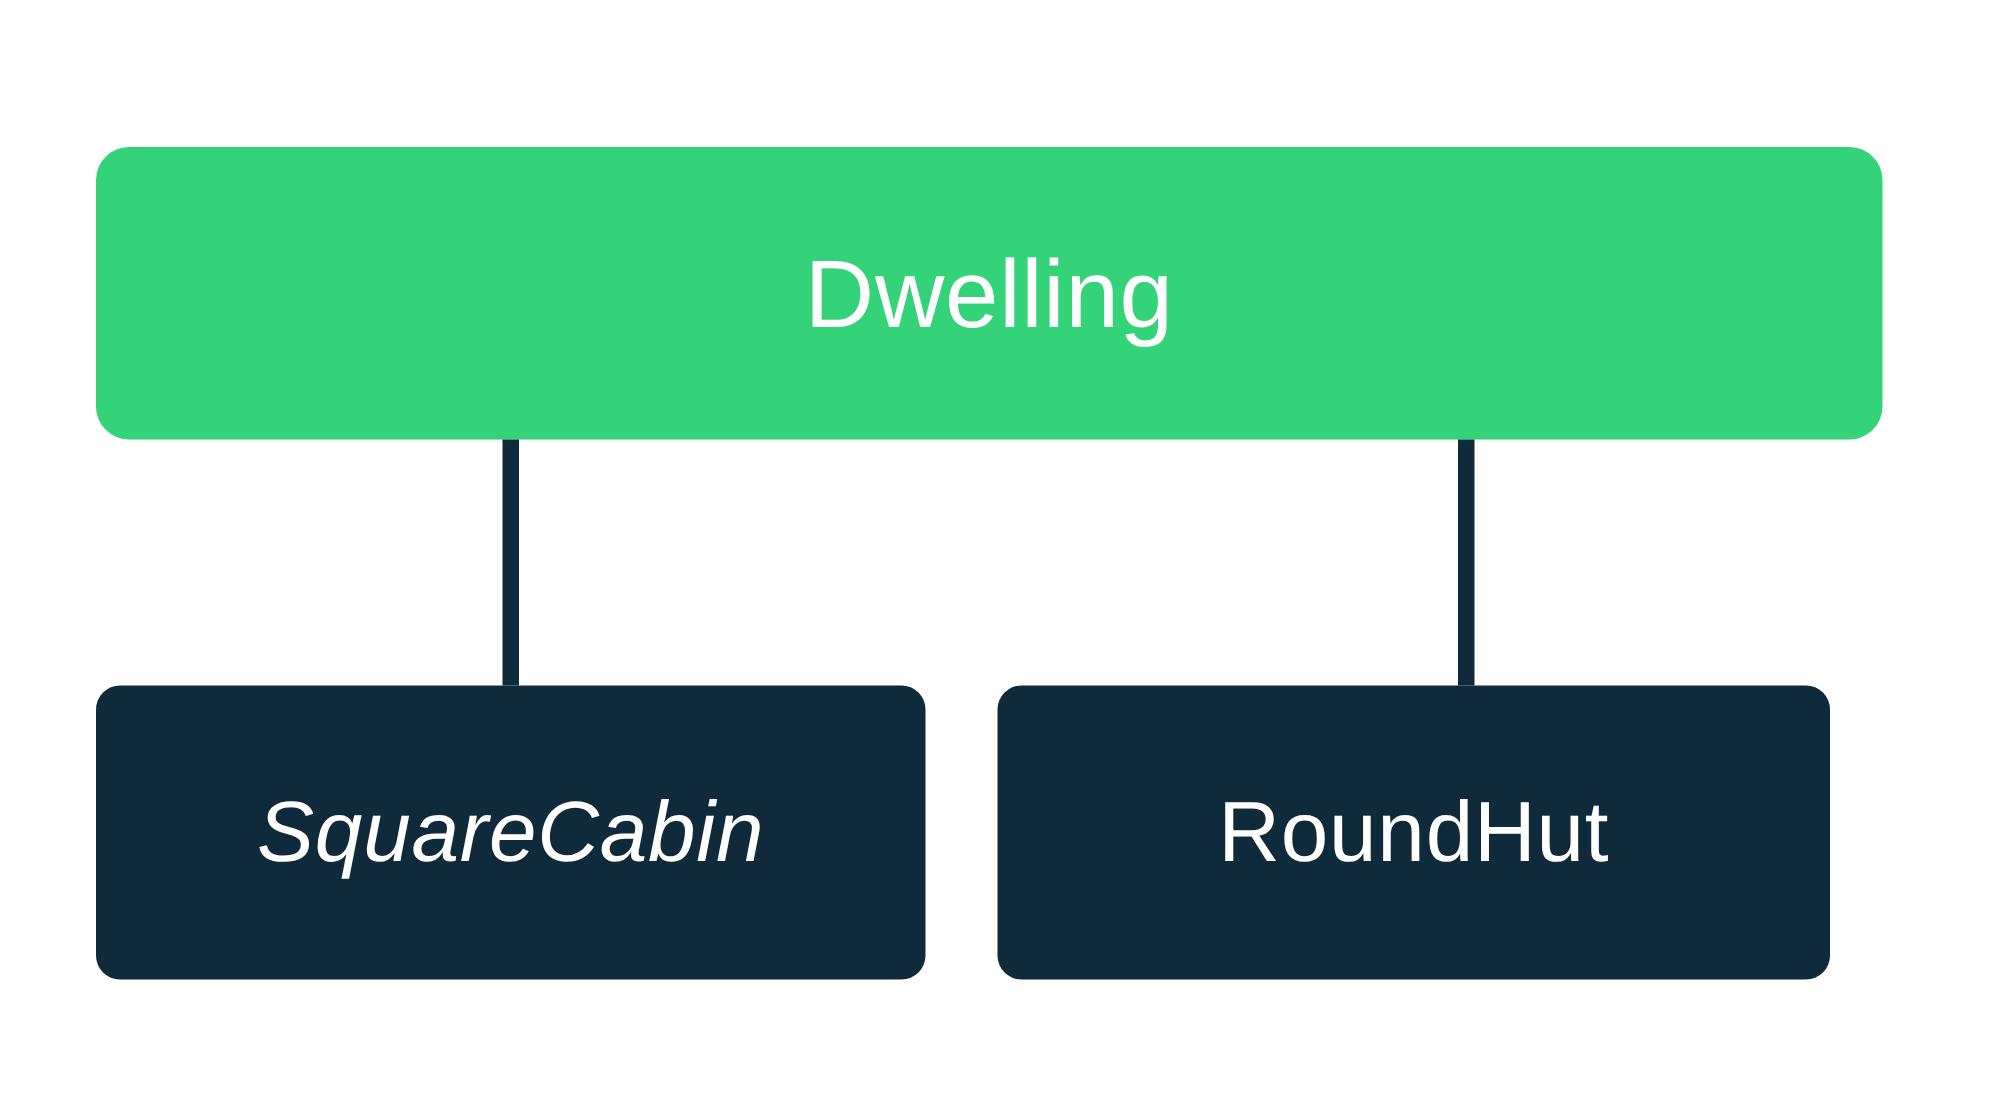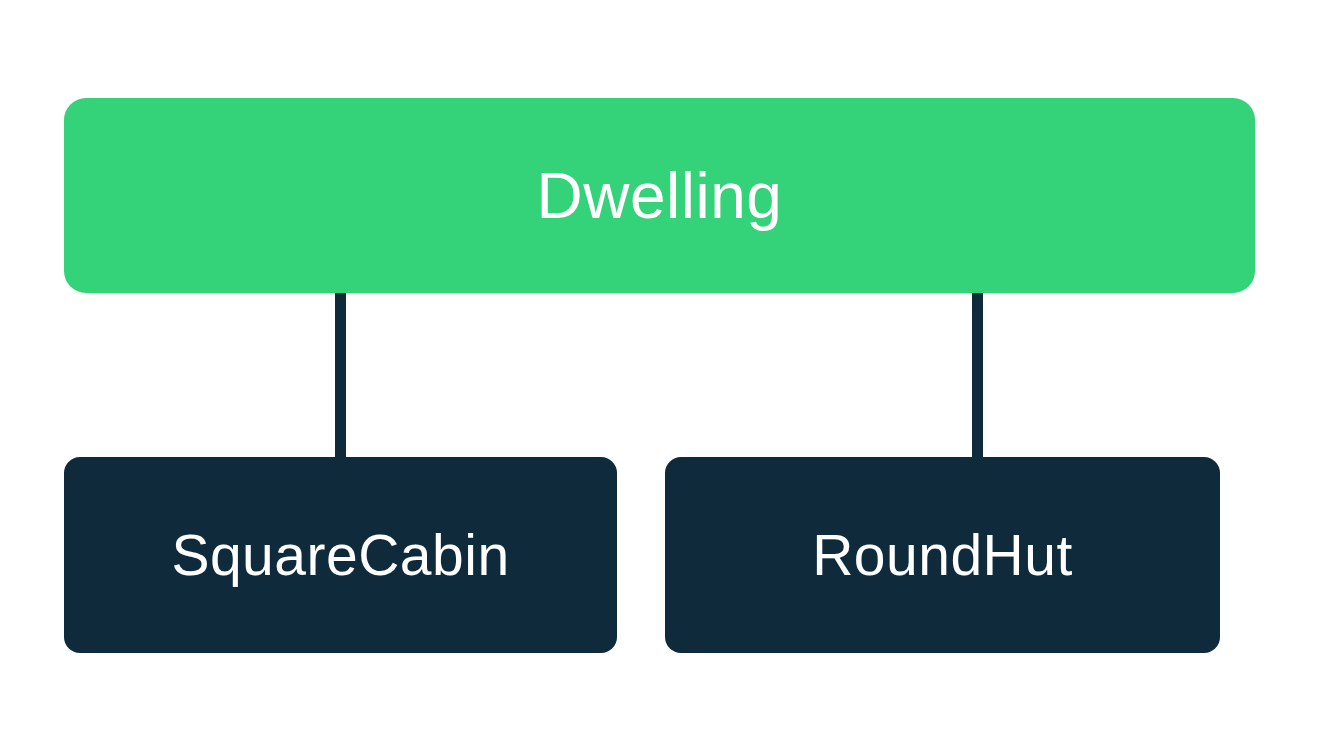--- a/index.html
+++ b/index.html
@@ -38,20 +38,21 @@
   .child-node {
     top: 457px;
     height: 196px;
     border-radius: 16px;
     background: var(--child-bg, #0e2a3b);
     font-size: 57px;
   }
   .child-node.left {
     left: 64px;
     width: 553px;
+    font-style: italic;
   }
   .child-node.right {
     left: 665px;
     width: 555px;
   }
   .connector {
     position: absolute;
     top: 293px;
     width: 11px;
     height: 164px;

